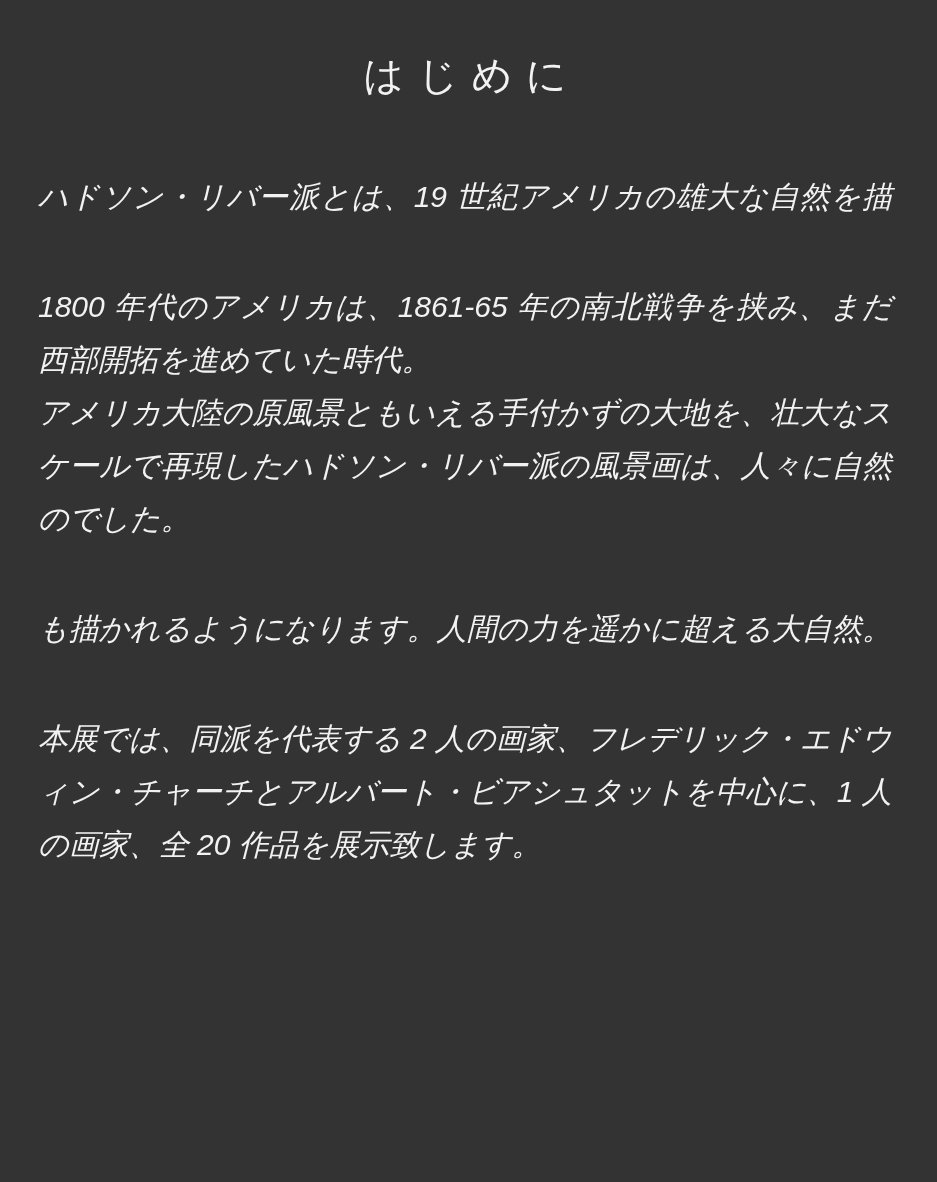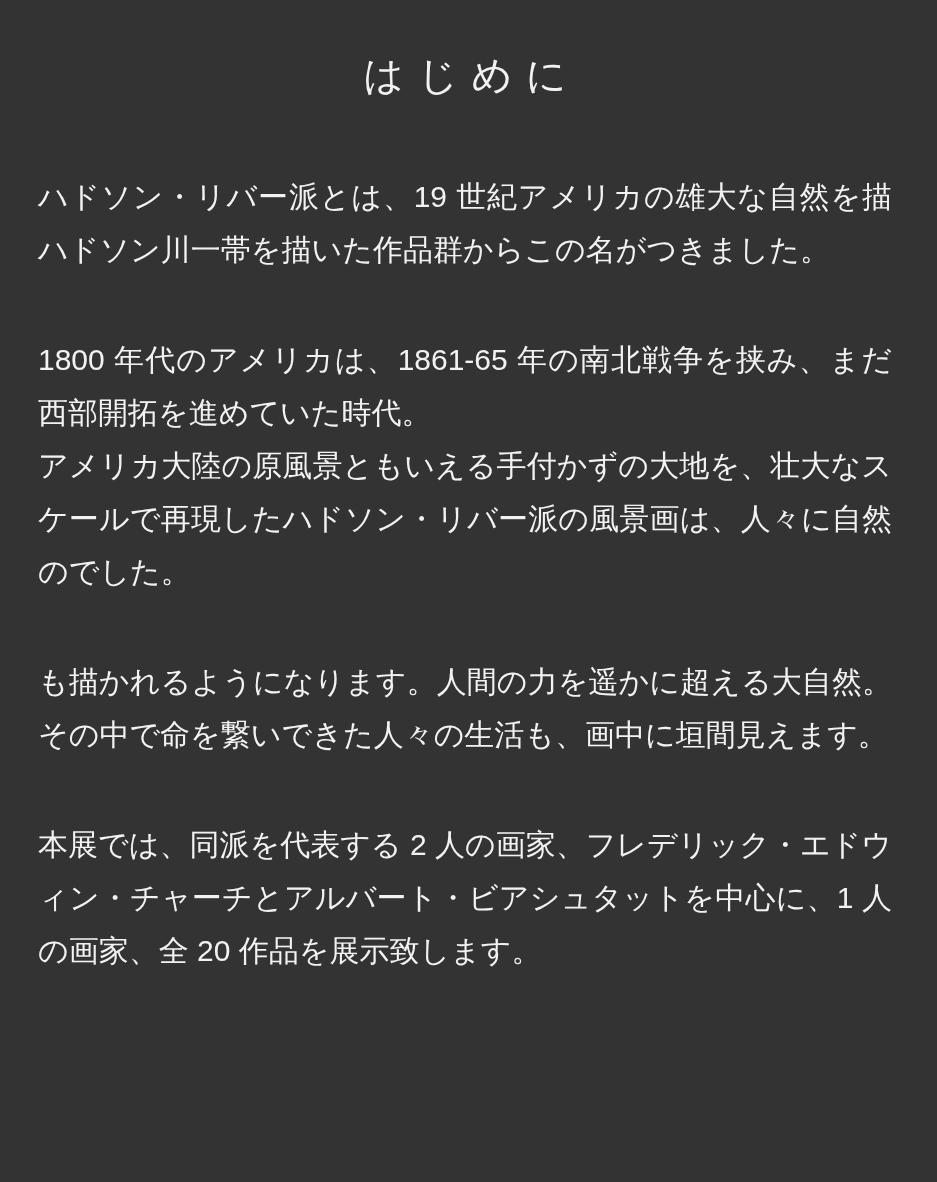--- a/index.html
+++ b/index.html
@@ -32,20 +32,21 @@
   }
   .body-text {
     margin-top: 72px;
     padding: 0 38px;
     font-size: 30px;
     font-weight: 400;
     color: #f2f2f2;
   }
   .section {
     margin: 0 0 57px 0;
+    font-style: italic;
   }
   .para {
     margin: 0;
   }
   .line {
     line-height: 53px;
     height: 53px;
     white-space: nowrap;
     text-align: justify;
   }
@@ -58,38 +59,36 @@
 </style>
 </head>
 <body>
 
 <div class="page">
   <h1 class="title">はじめに</h1>
   <div class="body-text" id="sections-root">
       <div class="section">
         <div class="para">
           <div class="line fill">ハドソン・リバー派とは、19 世紀アメリカの雄大な自然を描</div>
-          <div class="line">ハドソン川一帯を描いた作品群からこの名がつきました。</div>
         </div>
       </div>
       <div class="section">
         <div class="para">
           <div class="line fill">1800 年代のアメリカは、1861-65 年の南北戦争を挟み、まだ</div>
           <div class="line">西部開拓を進めていた時代。</div>
         </div>
         <div class="para">
           <div class="line fill">アメリカ大陸の原風景ともいえる手付かずの大地を、壮大なス</div>
           <div class="line fill">ケールで再現したハドソン・リバー派の風景画は、人々に自然</div>
           <div class="line">のでした。</div>
         </div>
       </div>
       <div class="section">
         <div class="para">
           <div class="line fill">も描かれるようになります。人間の力を遥かに超える大自然。</div>
-          <div class="line">その中で命を繋いできた人々の生活も、画中に垣間見えます。</div>
         </div>
       </div>
       <div class="section">
         <div class="para">
           <div class="line fill">本展では、同派を代表する 2 人の画家、フレデリック・エドウ</div>
           <div class="line fill">ィン・チャーチとアルバート・ビアシュタットを中心に、1 人</div>
           <div class="line">の画家、全 20 作品を展示致します。</div>
         </div>
       </div>
     </div>

